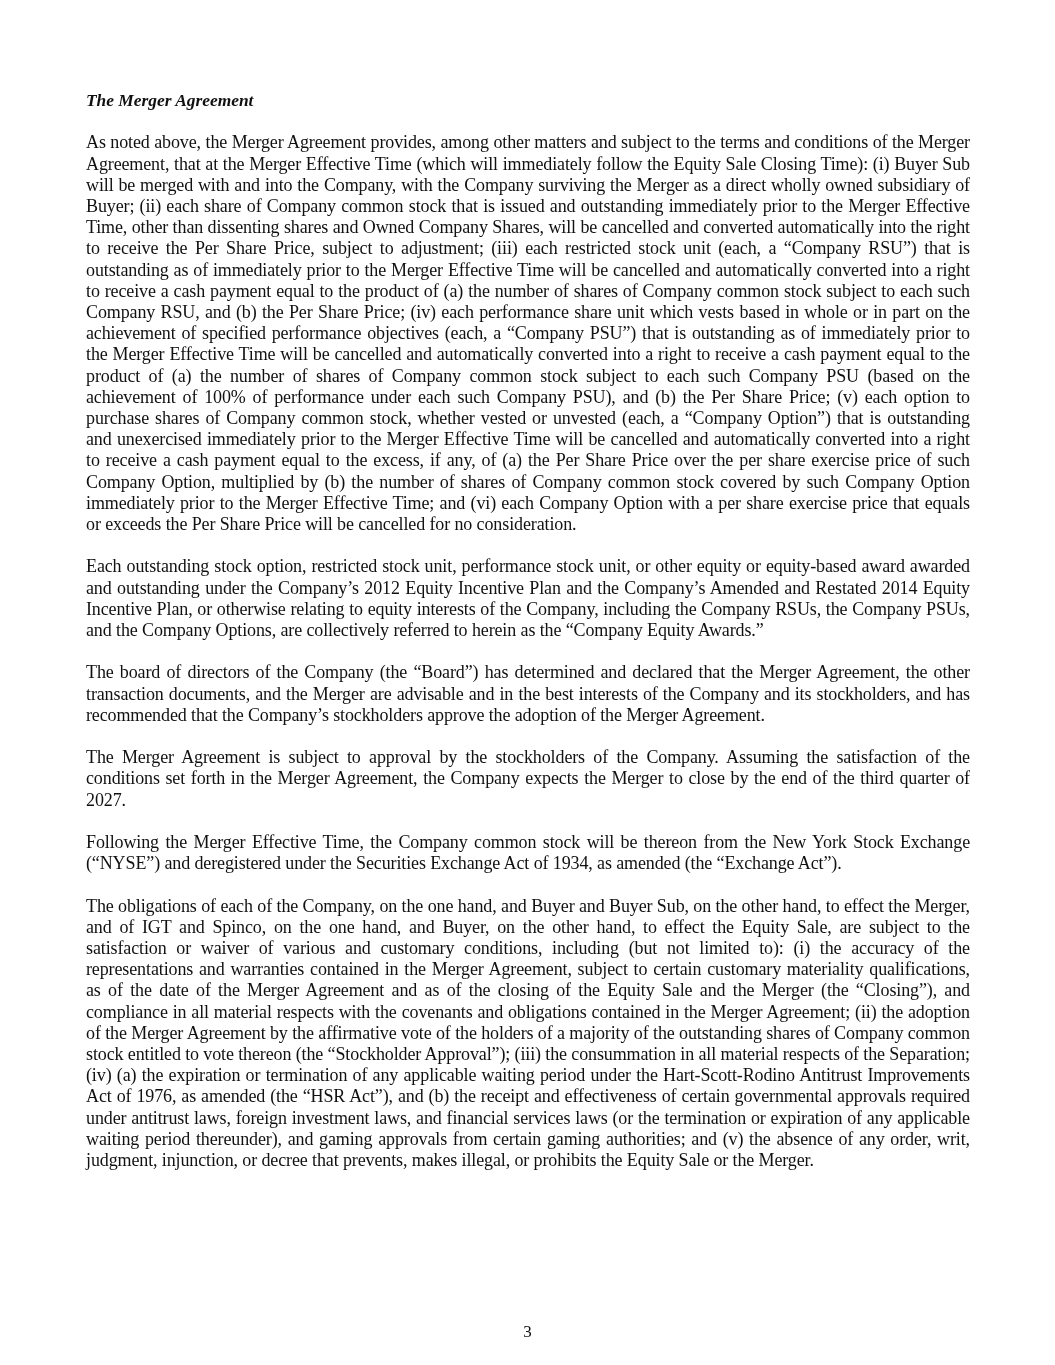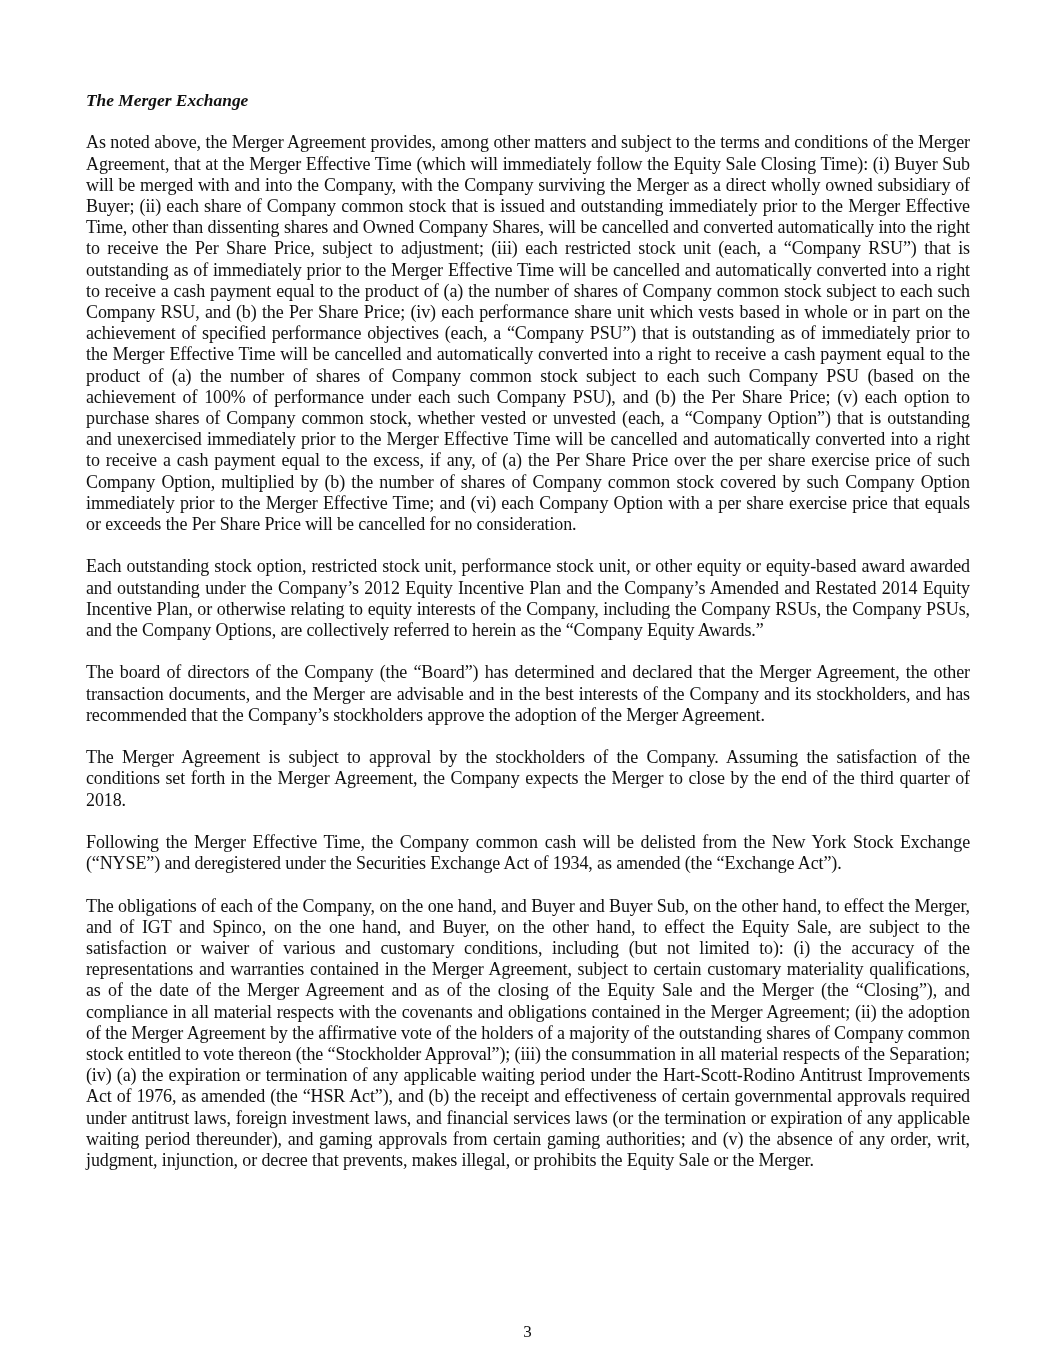--- a/index.html
+++ b/index.html
@@ -42,22 +42,22 @@
       top: 1322px;
       text-align: center;
       font-size: 17px;
       line-height: 20px;
     }
   </style>
 </head>
 <body>
 
 <div class="page">
-  <p class="heading">The Merger Exchange</p>
+  <p class="heading">The Merger Agreement</p>
   <p class="para">As noted above, the Merger Agreement provides, among other matters and subject to the terms and conditions of the Merger Agreement, that at the Merger Effective Time (which will immediately follow the Equity Sale Closing Time):  (i) Buyer Sub will be merged with and into the Company, with the Company surviving the Merger as a direct wholly owned subsidiary of Buyer; (ii) each share of Company common stock that is issued and outstanding immediately prior to the Merger Effective Time, other than dissenting shares and Owned Company Shares, will be cancelled and converted automatically into the right to receive the Per Share Price, subject to adjustment; (iii) each restricted stock unit (each, a “Company RSU”) that is outstanding as of immediately prior to the Merger Effective Time will be cancelled and automatically converted into a right to receive a cash payment equal to the product of (a) the number of shares of Company common stock subject to each such Company RSU, and (b) the Per Share Price; (iv) each performance share unit which vests based in whole or in part on the achievement of specified performance objectives (each, a “Company PSU”) that is outstanding as of immediately prior to the Merger Effective Time will be cancelled and automatically converted into a right to receive a cash payment equal to the product of (a) the number of shares of Company common stock subject to each such Company PSU (based on the achievement of 100% of performance under each such Company PSU), and (b) the Per Share Price; (v) each option to purchase shares of Company common stock, whether vested or unvested (each, a “Company Option”) that is outstanding and unexercised immediately prior to the Merger Effective Time will be cancelled and automatically converted into a right to receive a cash payment equal to the excess, if any, of (a) the Per Share Price over the per share exercise price of such Company Option, multiplied by (b) the number of shares of Company common stock covered by such Company Option immediately prior to the Merger Effective Time; and (vi) each Company Option with a per share exercise price that equals or exceeds the Per Share Price will be cancelled for no consideration.</p>
   <p class="para">Each outstanding stock option, restricted stock unit, performance stock unit, or other equity or equity-based award awarded and outstanding under the Company’s 2012 Equity Incentive Plan and the Company’s Amended and Restated 2014 Equity Incentive Plan, or otherwise relating to equity interests of the Company, including the Company RSUs, the Company PSUs, and the Company Options, are collectively referred to herein as the “Company Equity Awards.”</p>
   <p class="para">The board of directors of the Company (the “Board”) has determined and declared that the Merger Agreement, the other transaction documents, and the Merger are advisable and in the best interests of the Company and its stockholders, and has recommended that the Company’s stockholders approve the adoption of the Merger Agreement.</p>
-  <p class="para">The Merger Agreement is subject to approval by the stockholders of the Company. Assuming the satisfaction of the conditions set forth in the Merger Agreement, the Company expects the Merger to close by the end of the third quarter of 2018.</p>
-  <p class="para">Following the Merger Effective Time, the Company common cash will be delisted from the New York Stock Exchange (“NYSE”) and deregistered under the Securities Exchange Act of 1934, as amended (the “Exchange Act”).</p>
+  <p class="para">The Merger Agreement is subject to approval by the stockholders of the Company. Assuming the satisfaction of the conditions set forth in the Merger Agreement, the Company expects the Merger to close by the end of the third quarter of 2027.</p>
+  <p class="para">Following the Merger Effective Time, the Company common stock will be thereon from the New York Stock Exchange (“NYSE”) and deregistered under the Securities Exchange Act of 1934, as amended (the “Exchange Act”).</p>
   <p class="para">The obligations of each of the Company, on the one hand, and Buyer and Buyer Sub, on the other hand, to effect the Merger, and of IGT and Spinco, on the one hand, and Buyer, on the other hand, to effect the Equity Sale, are subject to the satisfaction or waiver of various and customary conditions, including (but not limited to):  (i) the accuracy of the representations and warranties contained in the Merger Agreement, subject to certain customary materiality qualifications, as of the date of the Merger Agreement and as of the closing of the Equity Sale and the Merger (the “Closing”), and compliance in all material respects with the covenants and obligations contained in the Merger Agreement; (ii) the adoption of the Merger Agreement by the affirmative vote of the holders of a majority of the outstanding shares of Company common stock entitled to vote thereon (the “Stockholder Approval”); (iii) the consummation in all material respects of the Separation; (iv) (a) the expiration or termination of any applicable waiting period under the Hart-Scott-Rodino Antitrust Improvements Act of 1976, as amended (the “HSR Act”), and (b) the receipt and effectiveness of certain governmental approvals required under antitrust laws, foreign investment laws, and financial services laws (or the termination or expiration of any applicable waiting period thereunder), and gaming approvals from certain gaming authorities; and (v) the absence of any order, writ, judgment, injunction, or decree that prevents, makes illegal, or prohibits the Equity Sale or the Merger.</p>
 </div>
 
 <div class="page-number">3</div>
 
 </body></html>

